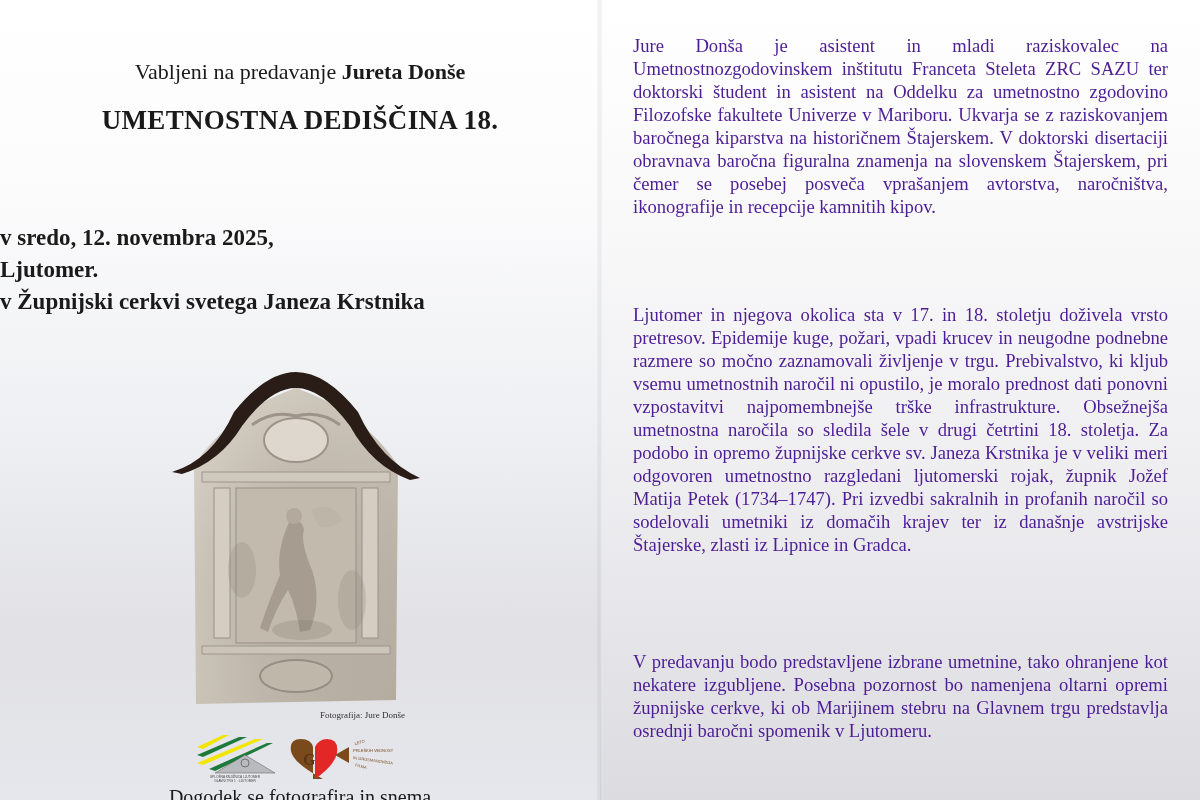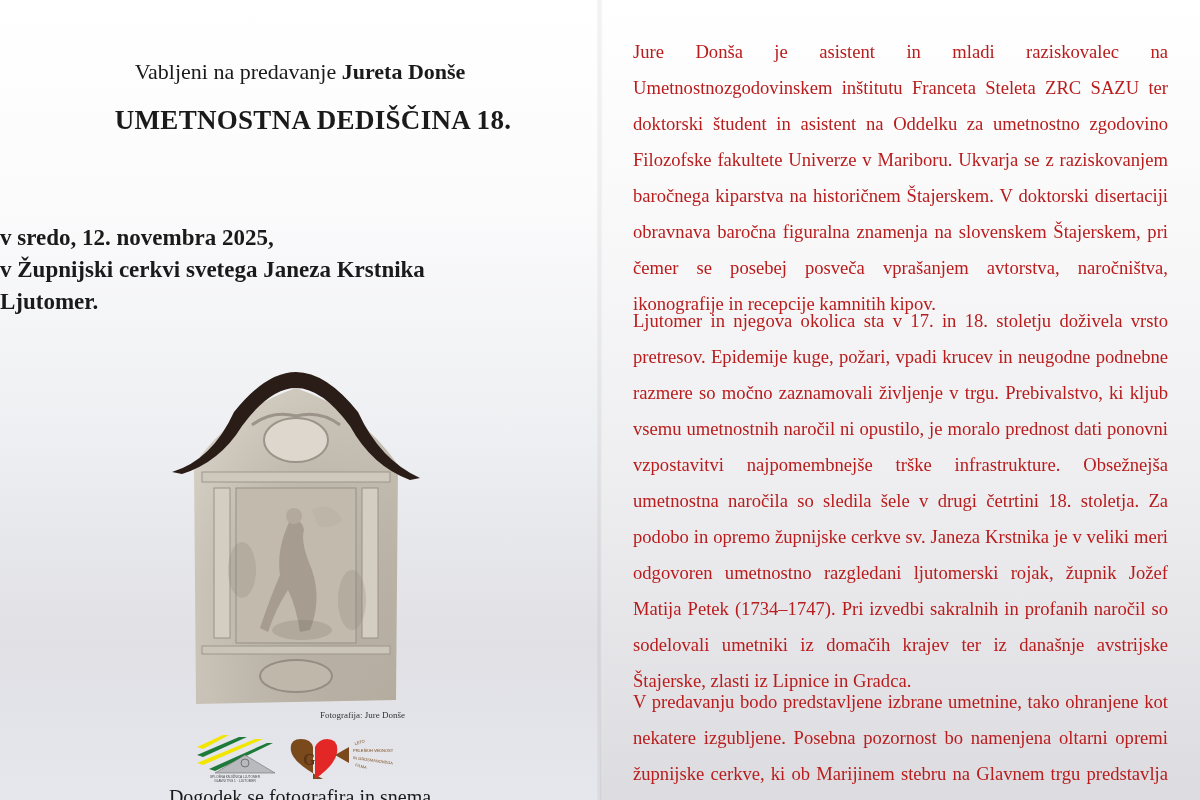--- a/index.html
+++ b/index.html
@@ -5,50 +5,50 @@
   * { margin: 0; padding: 0; box-sizing: border-box; }
   html, body { width: 1200px; height: 800px; overflow: hidden; }
   body { font-family: "Liberation Serif", "DejaVu Serif", serif; color: #1a1a1a; position: relative; background: #e4e4e8; }
   .page { position: absolute; top: 0; height: 800px; overflow: hidden; }
   .page-left { left: 0; width: 600px; background: linear-gradient(180deg, #ffffff 0%, #fbfbfc 25%, #eeeff2 55%, #e0e0e5 80%, #e6e7ec 100%); }
   .page-right { left: 600px; width: 600px; background: linear-gradient(180deg, #ffffff 0%, #f8f8f9 30%, #eeeef1 60%, #dcdce0 100%); }
   .gutter { position: absolute; left: 597px; top: 0; width: 6px; height: 800px; background: linear-gradient(90deg, rgba(0,0,0,0.03), rgba(0,0,0,0.06), rgba(255,255,255,0.2)); }
 
   .invite { position: absolute; top: 37px; left: 0; width: 600px; text-align: center; font-size: 22px; margin-top: 22px; }
   .invite b { font-weight: bold; }
-  .title { position: absolute; top: 103px; left: 0; width: 600px; text-align: center; font-size: 27px; font-weight: bold; line-height: 34px; letter-spacing: 0.3px; margin-left: 13px; }
+  .title { position: absolute; top: 103px; left: 0; width: 600px; text-align: center; font-size: 27px; font-weight: bold; line-height: 34px; letter-spacing: 0.3px; }
   .when { position: absolute; top: 222px; left: 0; width: 600px; text-align: left; font-size: 23px; font-weight: bold; line-height: 32px; }
 
   .stone-wrap { position: absolute; left: 172px; top: 370px; width: 248px; height: 340px; }
   .credit { position: absolute; top: 710px; left: 320px; font-size: 9px; color: #333; }
 
   .logos { position: absolute; top: 733px; left: 195px; width: 230px; height: 50px; }
   .footer-text { position: absolute; top: 786px; left: 0; width: 600px; text-align: center; font-size: 20px; }
 
-  .body-text { position: absolute; left: 633px; width: 535px; font-size: 18.6px; line-height: 36px; text-align: justify; color: #b91c1c; }
+  .body-text { position: absolute; left: 633px; width: 535px; font-size: 18.6px; line-height: 23px; text-align: justify; color: #4c1d95; }
   .p1 { top: 34px; }
   .p2 { top: 303px; }
-  .p3 { top: 684px; }
+  .p3 { top: 650px; }
 </style>
 </head>
 <body>
 
 <div class="page page-left">
   <div class="invite">
     <span>Vabljeni na predavanje </span><b>Jureta Donše</b>
   </div>
 
   <div class="title">
     <div>UMETNOSTNA DEDIŠČINA 18.</div>
   </div>
 
   <div class="when">
     <div>v sredo, 12. novembra 2025,</div>
+    <div>Ljutomer.</div>
     <div>v Župnijski cerkvi svetega Janeza Krstnika</div>
-    <div>Ljutomer.</div>
   </div>
 
   <div class="stone-wrap">
     <svg width="248" height="340" viewBox="0 0 248 340">
       <defs>
         <linearGradient id="stoneG" x1="0" y1="0" x2="1" y2="1">
           <stop offset="0" stop-color="#d9d3c9"></stop>
           <stop offset="0.5" stop-color="#c9c2b6"></stop>
           <stop offset="1" stop-color="#b3ab9e"></stop>
         </linearGradient>

